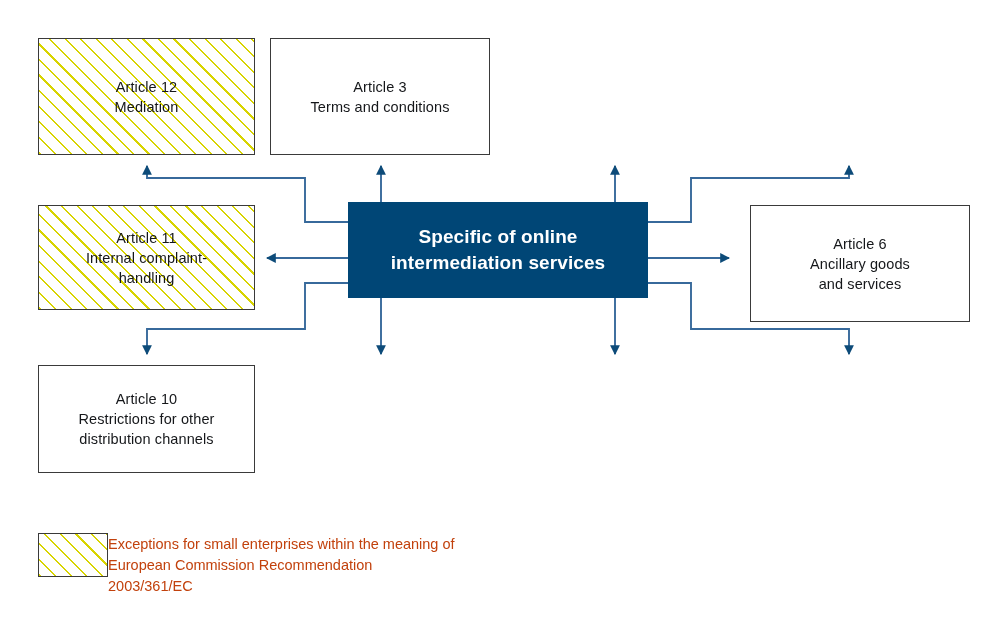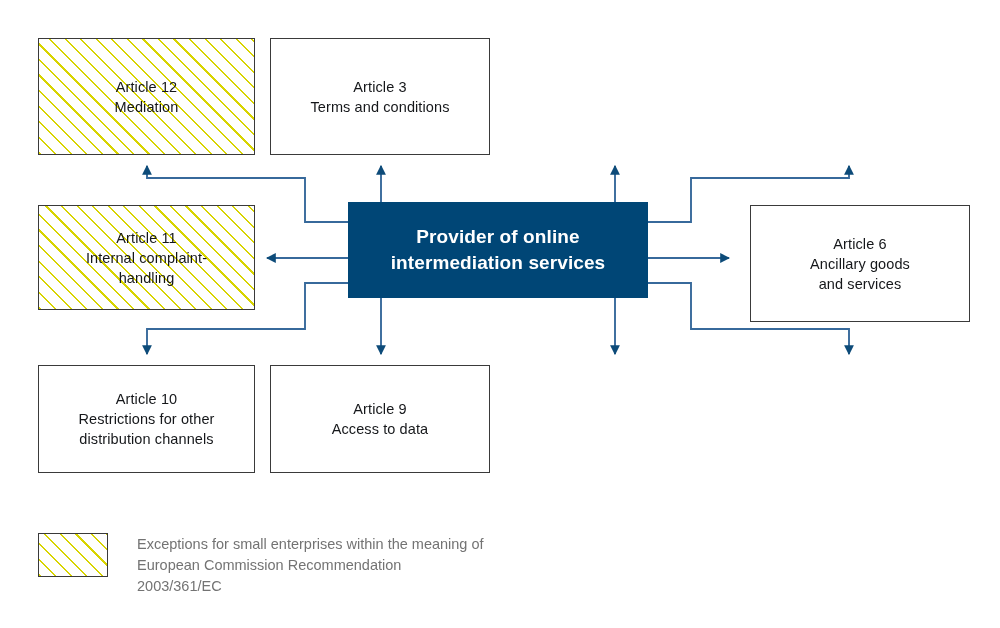--- a/index.html
+++ b/index.html
@@ -84,24 +84,23 @@
     background-image: repeating-linear-gradient(
         45deg,
         #d8d400 0px,
         #d8d400 1.6px,
         rgba(255,255,255,0) 1.6px,
         rgba(255,255,255,0) 11px
     );
     flex: none;
   }
   .legend-text {
-    margin-left: 29px;
     font-size: 14.5px;
     line-height: 21px;
-    color: #737373;
+    color: #c2410c;
     white-space: pre-line;
     padding-top: 1px;
   }
 </style>
 </head>
 <body>
 
 <div id="stage">
 
   <svg class="connectors" viewBox="0 0 1000 628" xmlns="http://www.w3.org/2000/svg">
@@ -156,40 +155,36 @@
 
 
 
   <div class="node hatched" style="left:38px; top:205px; width:217px; height:105px;">
     <span class="label">Article 11
 Internal complaint-
 handling</span>
   </div>
 
   <div class="node center" style="left:348px; top:202px; width:300px; height:96px;">
-    <span class="label">Provider of online
+    <span class="label">Specific of online
 intermediation services</span>
   </div>
 
   <div class="node" style="left:740px; top:205px; width:220px; height:117px;margin-left:10px;">
     <span class="label">Article 6
 Ancillary goods
 and services</span>
   </div>
 
   <div class="node" style="left:38px; top:365px; width:217px; height:108px;">
     <span class="label">Article 10
 Restrictions for other
 distribution channels</span>
   </div>
 
-  <div class="node" style="left:270px; top:365px; width:220px; height:108px;">
-    <span class="label">Article 9
-Access to data</span>
-  </div>
 
 
 
   <div class="legend">
     <div class="legend-swatch"></div>
     <div class="legend-text">Exceptions for small enterprises within the meaning of
 European Commission Recommendation
 2003/361/EC</div>
   </div>
 

